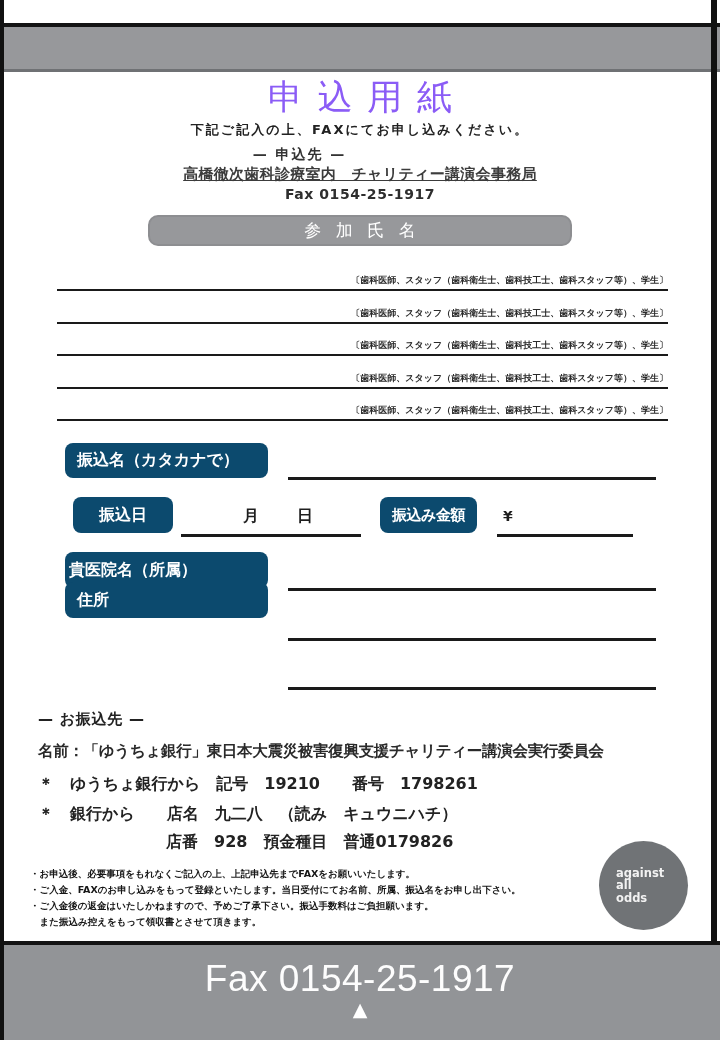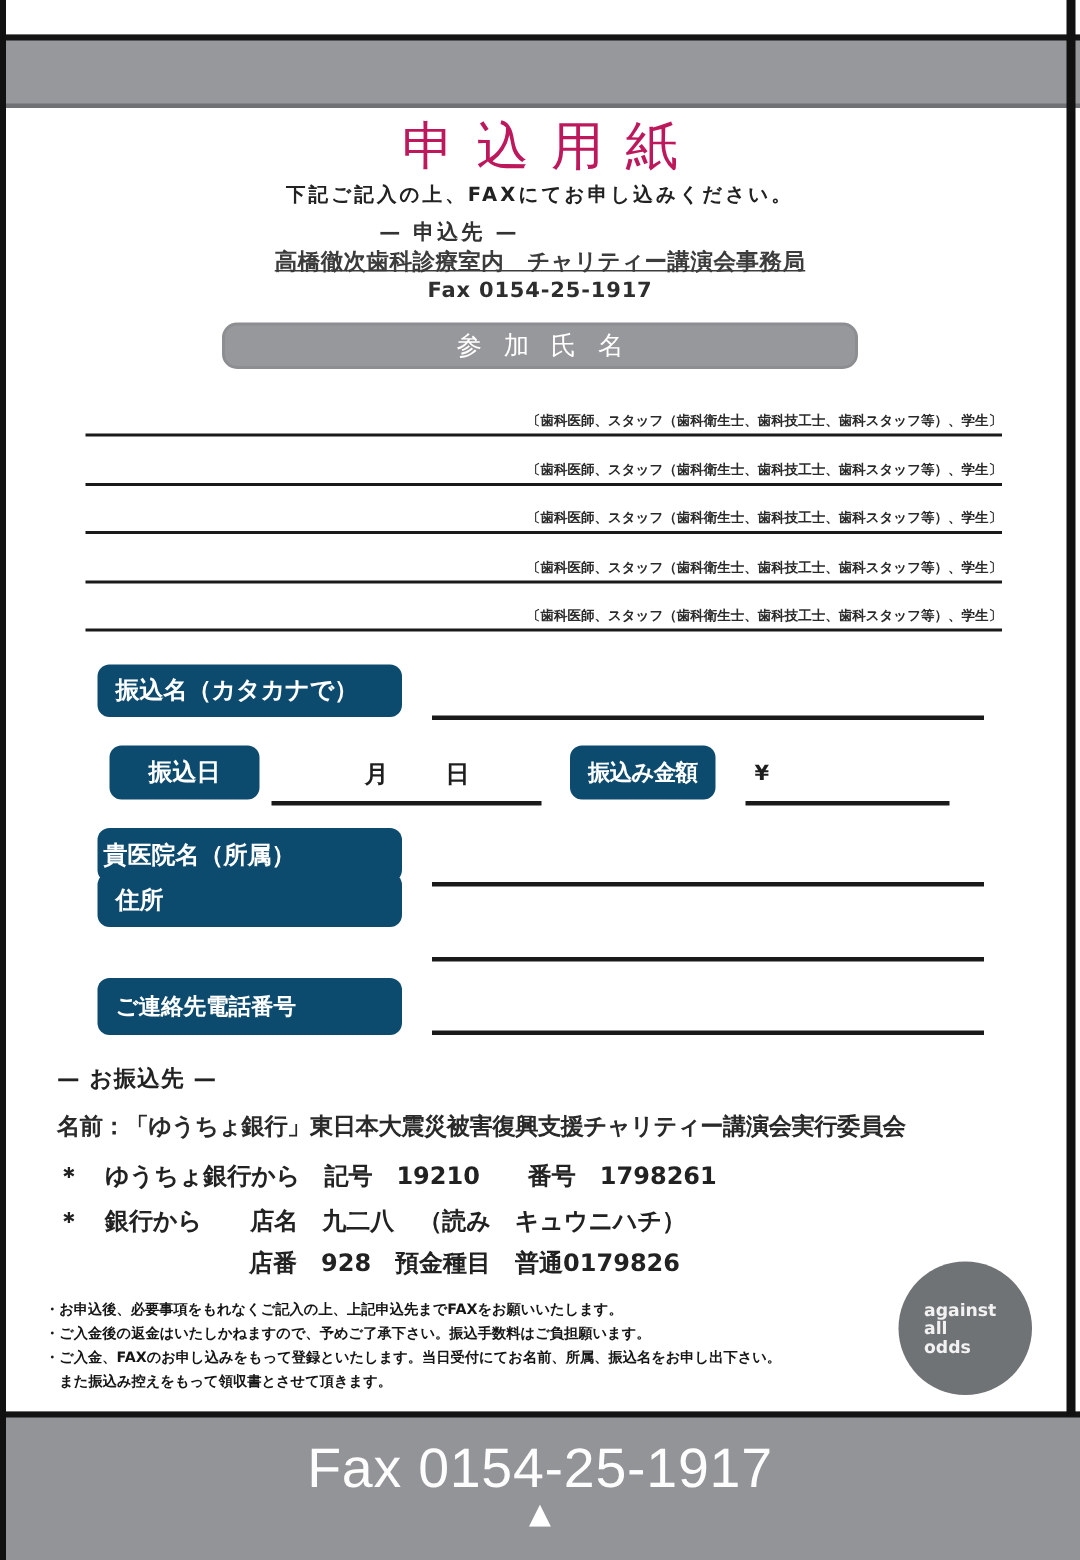--- a/index.html
+++ b/index.html
@@ -17,21 +17,21 @@
   .edge-right { position: absolute; left: 711px; top: 0; width: 6px; height: 944px; background: #111; z-index: 30; }
   .top-bar {
     position: absolute; left: 0; top: 23px; width: 720px; height: 49px;
     background: #97989b; box-sizing: border-box;
     border-top: 4px solid #141414; border-bottom: 3px solid #6f7174;
   }
   
   .title {
     position: absolute; left: 0; top: 74px; width: 720px;
     text-align: center; font-size: 35px; font-weight: 500;
-    letter-spacing: 0.42em; text-indent: 0.42em; color: #be185d;
+    letter-spacing: 0.42em; text-indent: 0.42em; color: #8b5cf6;
   }
   .subtitle {
     position: absolute; left: 0; top: 121px; width: 720px;
     text-align: center; font-size: 13px; font-weight: bold;
     letter-spacing: 0.16em; color: #222;
   }
   .recipient-heading {
     position: absolute; left: 0; top: 146px; width: 599px;
     text-align: center; font-size: 14px; font-weight: bold;
     letter-spacing: 0.14em; color: #333;
@@ -158,33 +158,32 @@
   <div class="glabel lbl-amount">振込み金額</div>
   <div class="inline-lbl lbl-yen">¥</div>
   <div class="wline line-amount"></div>
 
   <div class="glabel lbl-clinic">貴医院名（所属）</div>
   <div class="wline line-clinic"></div>
 
   <div class="glabel lbl-address">住所</div>
   <div class="wline line-address"></div>
 
-  <div class="glabel lbl-phone">ご連絡先電話番号</div>
   <div class="wline line-phone"></div>
 
   <div class="pay-heading">— お振込先 —</div>
   <div class="pay-name">名前：「ゆうちょ銀行」東日本大震災被害復興支援チャリティー講演会実行委員会</div>
   <div class="pay-yucho">＊　ゆうちょ銀行から　記号　19210　　番号　1798261</div>
   <div class="pay-bank">＊　銀行から　　店名　九二八　（読み　キュウニハチ）</div>
   <div class="pay-branch">店番　928　預金種目　普通0179826</div>
 
   <div class="notes">
     <div>・お申込後、必要事項をもれなくご記入の上、上記申込先までFAXをお願いいたします。</div>
+      <div>・ご入金、FAXのお申し込みをもって登録といたします。当日受付にてお名前、所属、振込名をお申し出下さい。</div>
       <div>・ご入金後の返金はいたしかねますので、予めご了承下さい。振込手数料はご負担願います。</div>
-      <div>・ご入金、FAXのお申し込みをもって登録といたします。当日受付にてお名前、所属、振込名をお申し出下さい。</div>
       <div>　また振込み控えをもって領収書とさせて頂きます。</div>
   </div>
 
   <div class="logo-circle">against
 all
 odds</div>
 
   <div class="footer-bar">
     <div class="footer-fax">Fax 0154-25-1917</div>
     <div class="footer-triangle">▲</div>

